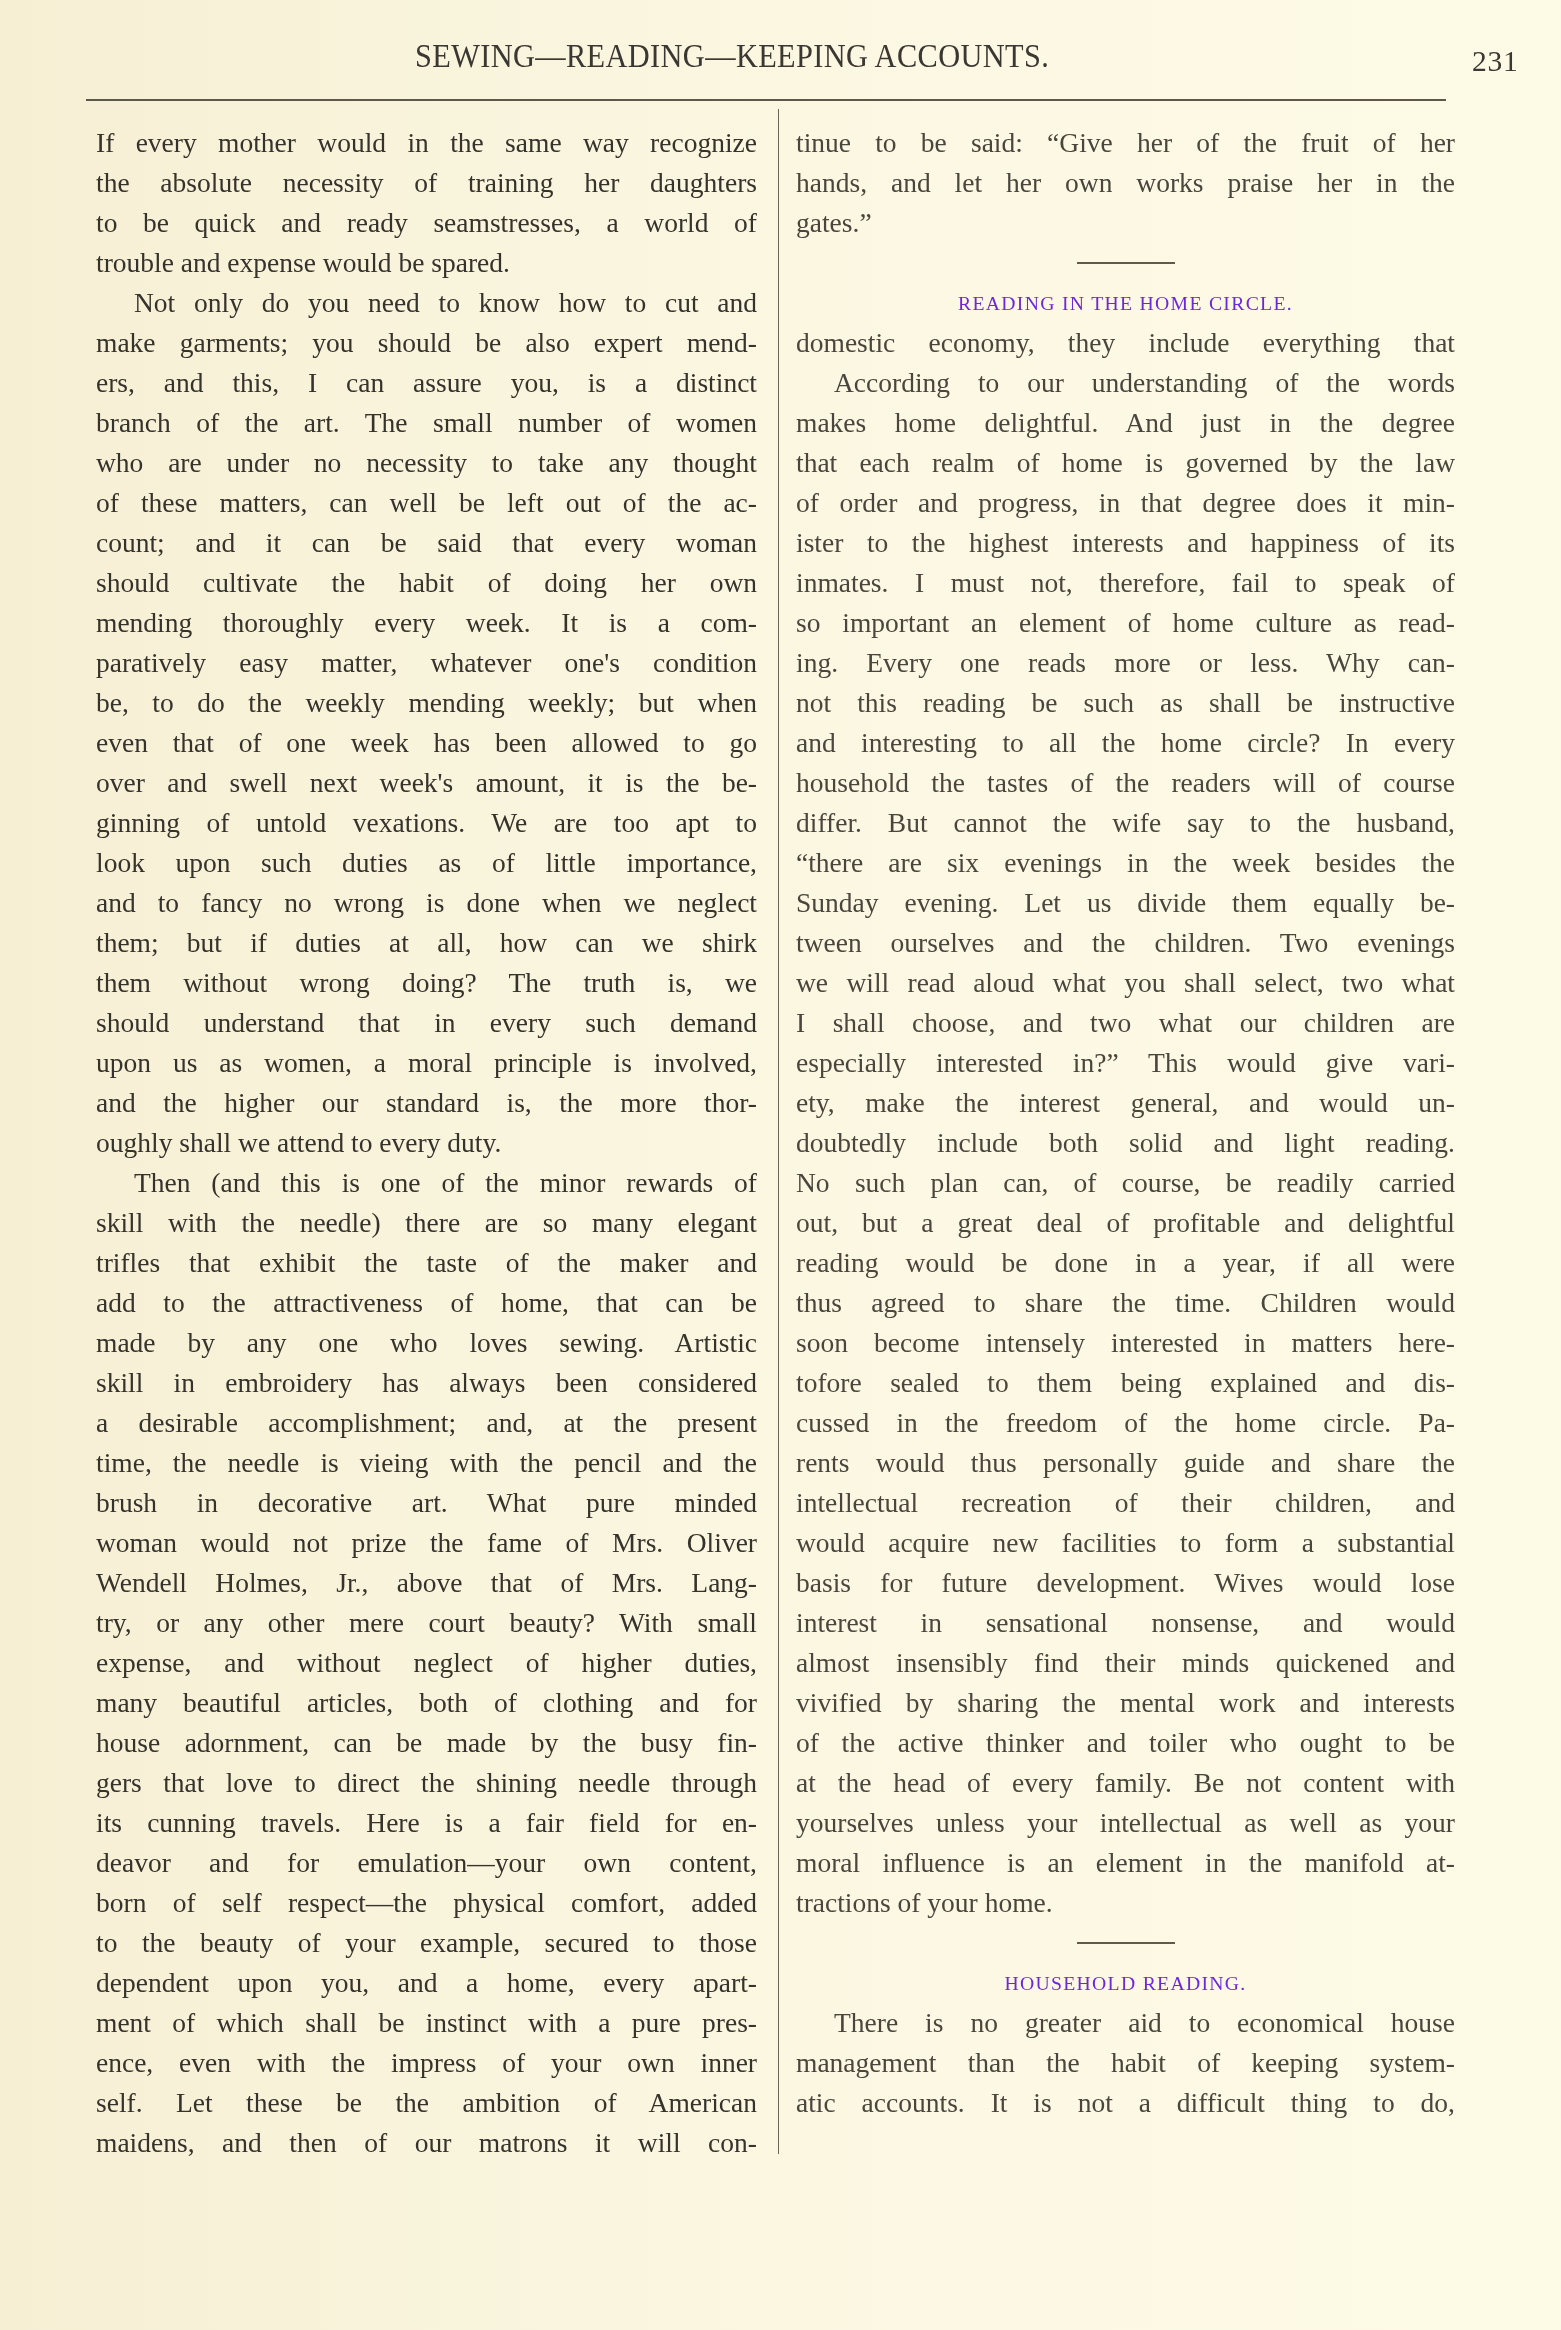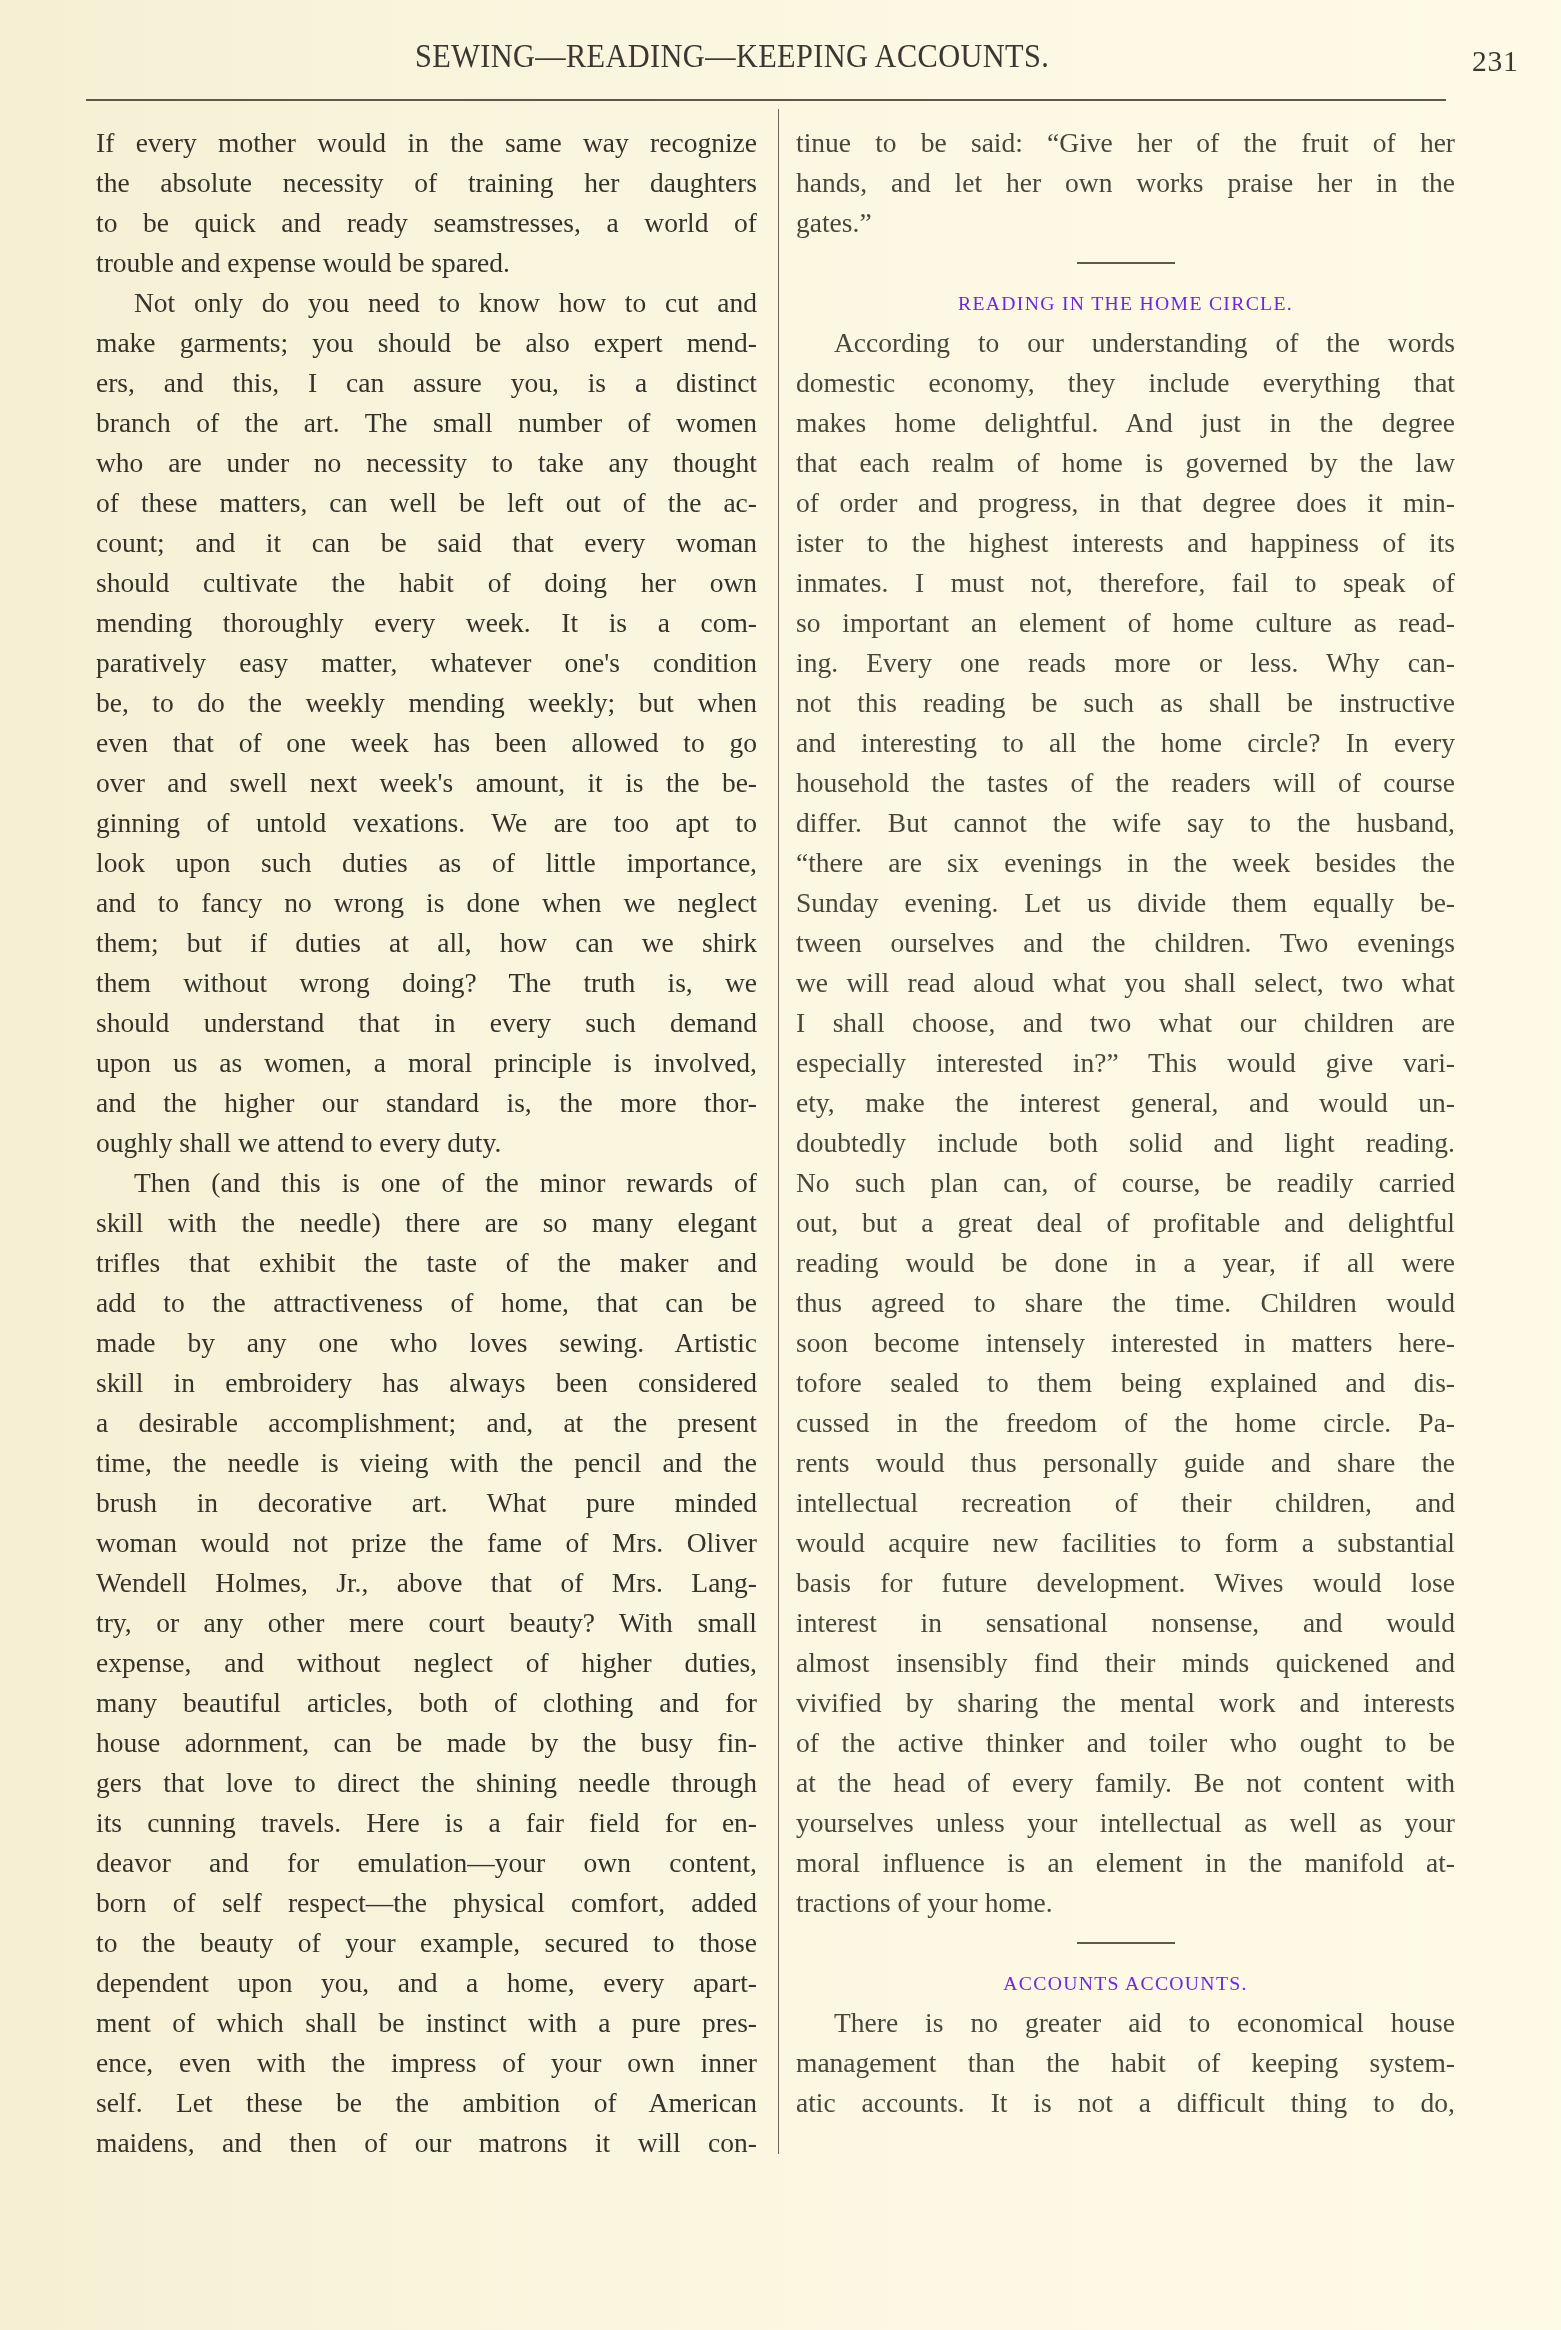--- a/index.html
+++ b/index.html
@@ -190,22 +190,22 @@
     </div>
 
   <div class="column col-right" id="col-right">
       <span class="line">tinue to be said: “Give her of the fruit of her</span>
       <span class="line">hands, and let her own works praise her in the</span>
       <span class="line last">gates.”</span>
       <div class="rule-wrap">
         <span class="section-rule"></span>
       </div>
       <span class="section-heading">READING IN THE HOME CIRCLE.</span>
+      <span class="line">domestic economy, they include everything that</span>
       <span class="line indent">According to our understanding of the words</span>
-      <span class="line">domestic economy, they include everything that</span>
       <span class="line">makes home delightful.  And just in the degree</span>
       <span class="line">that each realm of home is governed by the law</span>
       <span class="line">of order and progress, in that degree does it min-</span>
       <span class="line">ister to the highest interests and happiness of its</span>
       <span class="line">inmates.  I must not, therefore, fail to speak of</span>
       <span class="line">so important an element of home culture as read-</span>
       <span class="line">ing.  Every one reads more or less.  Why can-</span>
       <span class="line">not this reading be such as shall be instructive</span>
       <span class="line">and interesting to all the home circle?  In every</span>
       <span class="line">household the tastes of the readers will of course</span>
@@ -233,20 +233,20 @@
       <span class="line">almost insensibly find their minds quickened and</span>
       <span class="line">vivified by sharing the mental work and interests</span>
       <span class="line">of the active thinker and toiler who ought to be</span>
       <span class="line">at the head of every family.  Be not content with</span>
       <span class="line">yourselves unless your intellectual as well as your</span>
       <span class="line">moral influence is an element in the manifold at-</span>
       <span class="line last">tractions of your home.</span>
       <div class="rule-wrap">
         <span class="section-rule"></span>
       </div>
-      <span class="section-heading">ACCOUNTS ACCOUNTS.</span>
+      <span class="section-heading">HOUSEHOLD READING.</span>
       <span class="line indent">There is no greater aid to economical house</span>
       <span class="line">management than the habit of keeping system-</span>
       <span class="line">atic accounts.  It is not a difficult thing to do,</span>
     </div>
 
 </div>
 
 
 </body></html>

